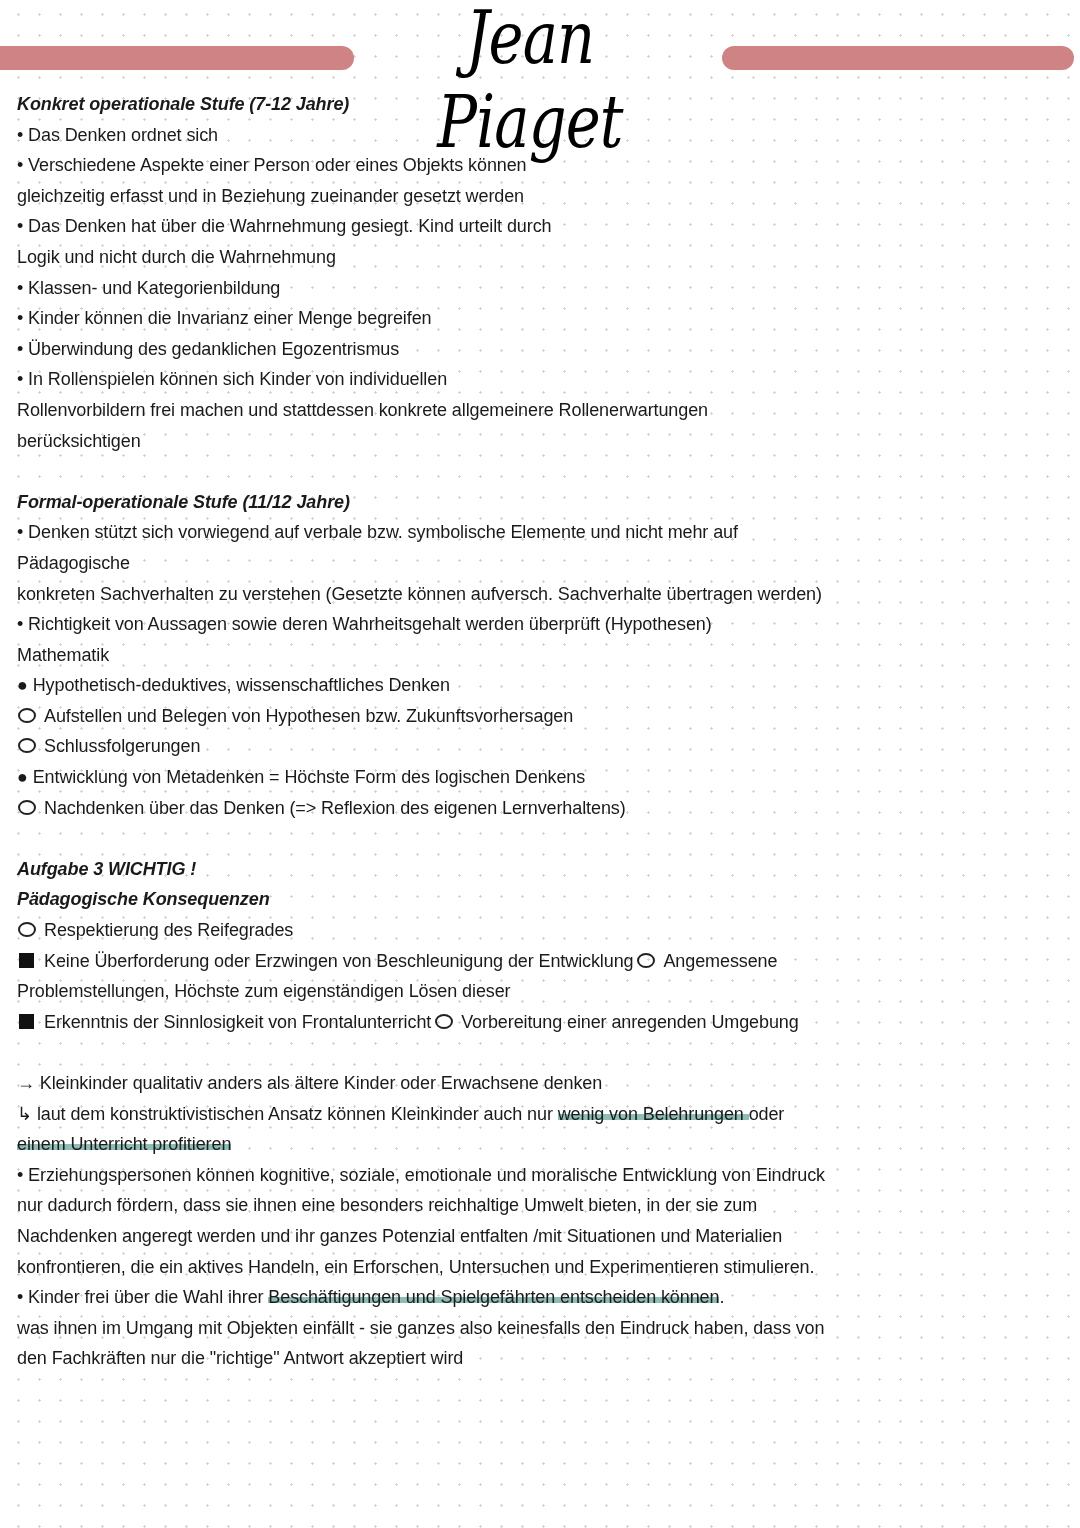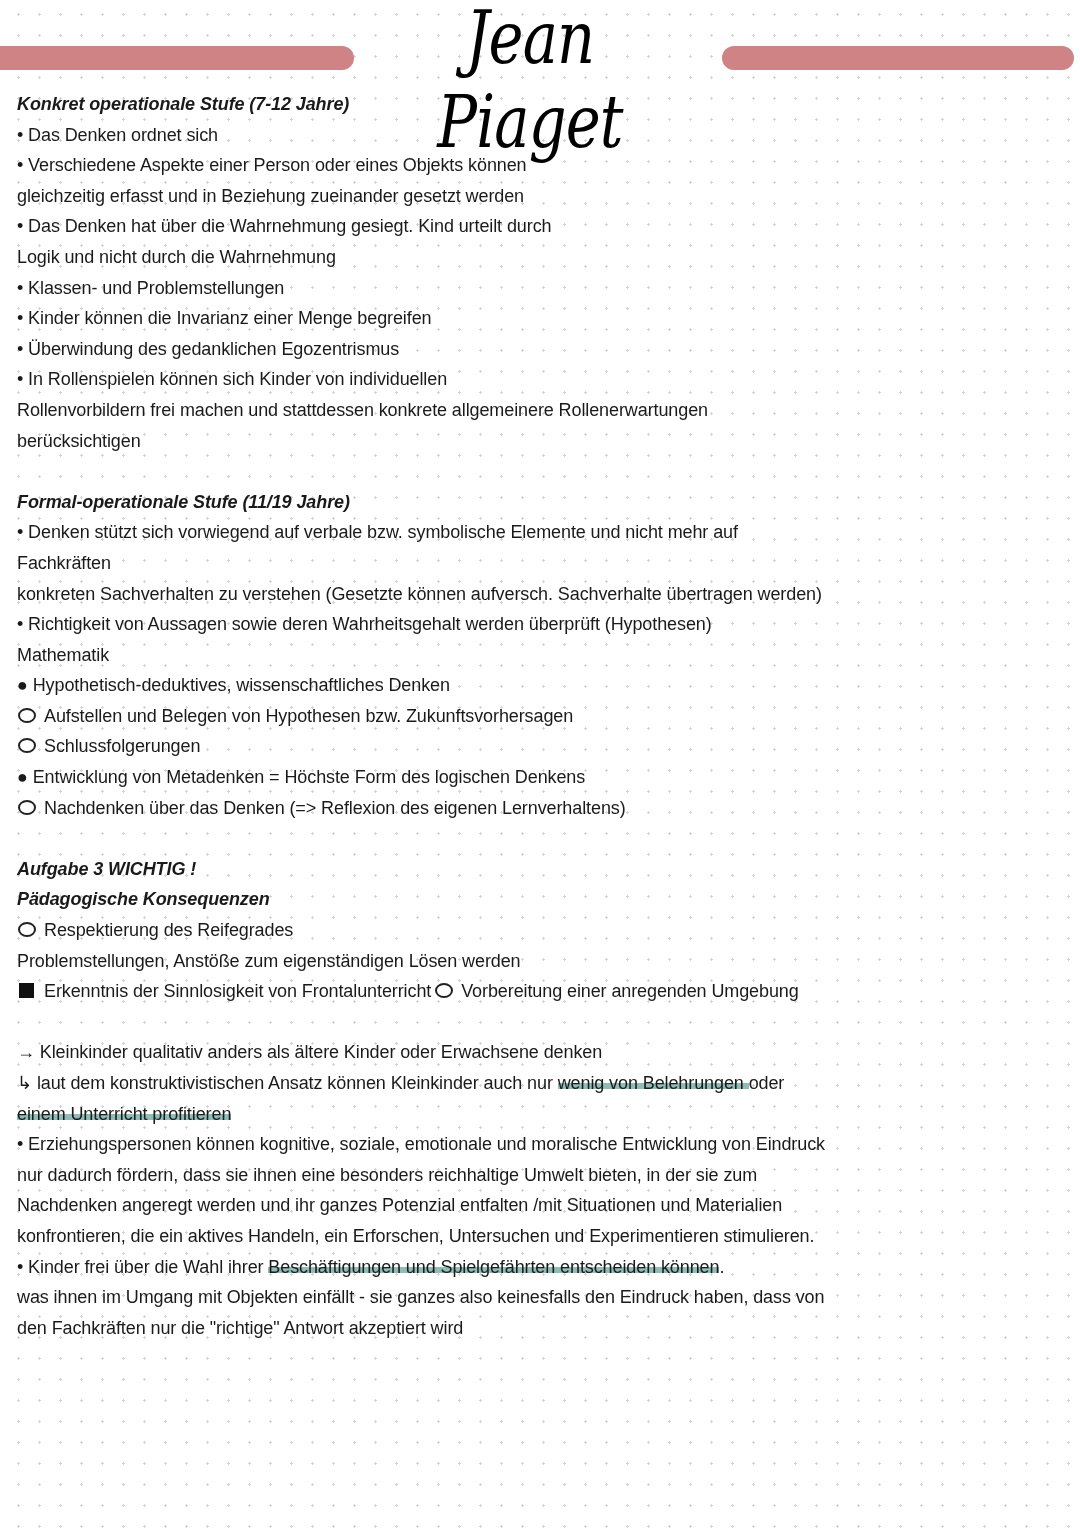--- a/index.html
+++ b/index.html
@@ -37,45 +37,46 @@
 <div class="title">Jean Piaget</div>
 
 <div class="content">
 
   <div class="line heading">Konkret operationale Stufe (7-12 Jahre)</div>
   <div class="line">• Das Denken ordnet sich</div>
   <div class="line">• Verschiedene Aspekte einer Person oder eines Objekts können</div>
   <div class="line">gleichzeitig erfasst und in Beziehung zueinander gesetzt werden</div>
   <div class="line">• Das Denken hat über die Wahrnehmung gesiegt. Kind urteilt durch</div>
   <div class="line">Logik und nicht durch die Wahrnehmung</div>
-  <div class="line">• Klassen- und Problemstellungen</div>
+  <div class="line">• Klassen- und Kategorienbildung</div>
   <div class="line">• Kinder können die Invarianz einer Menge begreifen</div>
   <div class="line">• Überwindung des gedanklichen Egozentrismus</div>
   <div class="line">• In Rollenspielen können sich Kinder von individuellen</div>
   <div class="line">Rollenvorbildern frei machen und stattdessen konkrete allgemeinere Rollenerwartungen</div>
   <div class="line">berücksichtigen</div>
   <div class="gap"></div>
 
-  <div class="line heading">Formal-operationale Stufe (11/19 Jahre)</div>
+  <div class="line heading">Formal-operationale Stufe (11/12 Jahre)</div>
   <div class="line">• Denken stützt sich vorwiegend auf verbale bzw. symbolische Elemente und nicht mehr auf</div>
-  <div class="line">Fachkräften</div>
+  <div class="line">Pädagogische</div>
   <div class="line">konkreten Sachverhalten zu verstehen (Gesetzte können aufversch. Sachverhalte übertragen werden)</div>
   <div class="line">• Richtigkeit von Aussagen sowie deren Wahrheitsgehalt werden überprüft (Hypothesen)</div>
   <div class="line">Mathematik</div>
   <div class="line">● Hypothetisch-deduktives, wissenschaftliches Denken</div>
   <div class="line"><span class="circ"></span><span>Aufstellen und Belegen von Hypothesen bzw. Zukunftsvorhersagen</span></div>
   <div class="line"><span class="circ"></span><span>Schlussfolgerungen</span></div>
   <div class="line">● Entwicklung von Metadenken = Höchste Form des logischen Denkens</div>
   <div class="line"><span class="circ"></span><span>Nachdenken über das Denken (=&gt; Reflexion des eigenen Lernverhaltens)</span></div>
   <div class="gap"></div>
 
   <div class="line heading">Aufgabe 3 WICHTIG !</div>
   <div class="line heading">Pädagogische Konsequenzen</div>
   <div class="line"><span class="circ"></span><span>Respektierung des Reifegrades</span></div>
-  <div class="line">Problemstellungen, Anstöße zum eigenständigen Lösen werden</div>
+  <div class="line"><span class="sq"></span><span>Keine Überforderung oder Erzwingen von Beschleunigung der Entwicklung</span><span class="circ inl"></span><span>Angemessene</span></div>
+  <div class="line">Problemstellungen, Höchste zum eigenständigen Lösen dieser</div>
   <div class="line"><span class="sq"></span><span>Erkenntnis der Sinnlosigkeit von Frontalunterricht</span><span class="circ inl"></span><span>Vorbereitung einer anregenden Umgebung</span></div>
   <div class="gap"></div>
 
   <div class="line">→ Kleinkinder qualitativ anders als ältere Kinder oder Erwachsene denken</div>
   <div class="line"><span>↳ laut dem konstruktivistischen Ansatz können Kleinkinder auch nur </span><span class="hl">wenig von Belehrungen </span><span>oder</span></div>
   <div class="line"><span class="hl">einem Unterricht profitieren</span></div>
   <div class="line">• Erziehungspersonen können  kognitive, soziale, emotionale und moralische Entwicklung von Eindruck</div>
   <div class="line">nur dadurch fördern, dass sie ihnen eine besonders reichhaltige Umwelt bieten, in der sie zum</div>
   <div class="line">Nachdenken angeregt werden und ihr ganzes Potenzial entfalten /mit Situationen und Materialien</div>
   <div class="line">konfrontieren, die ein aktives Handeln, ein Erforschen, Untersuchen und Experimentieren stimulieren.</div>

